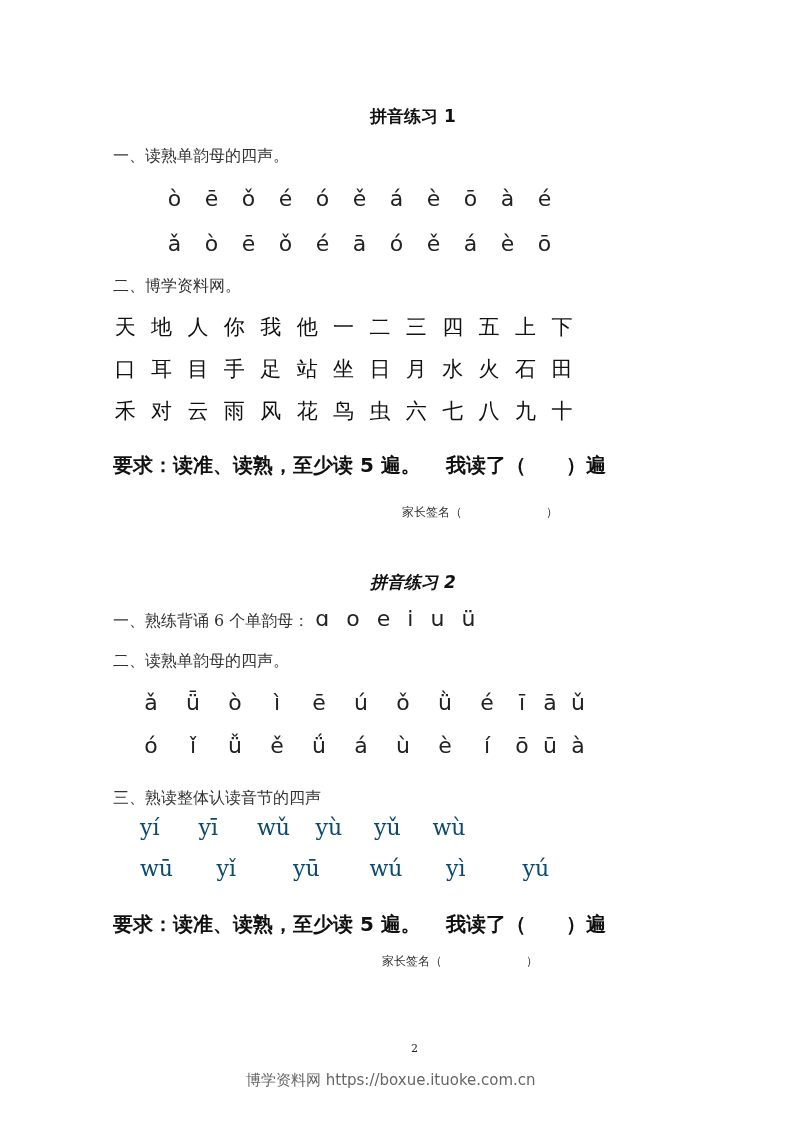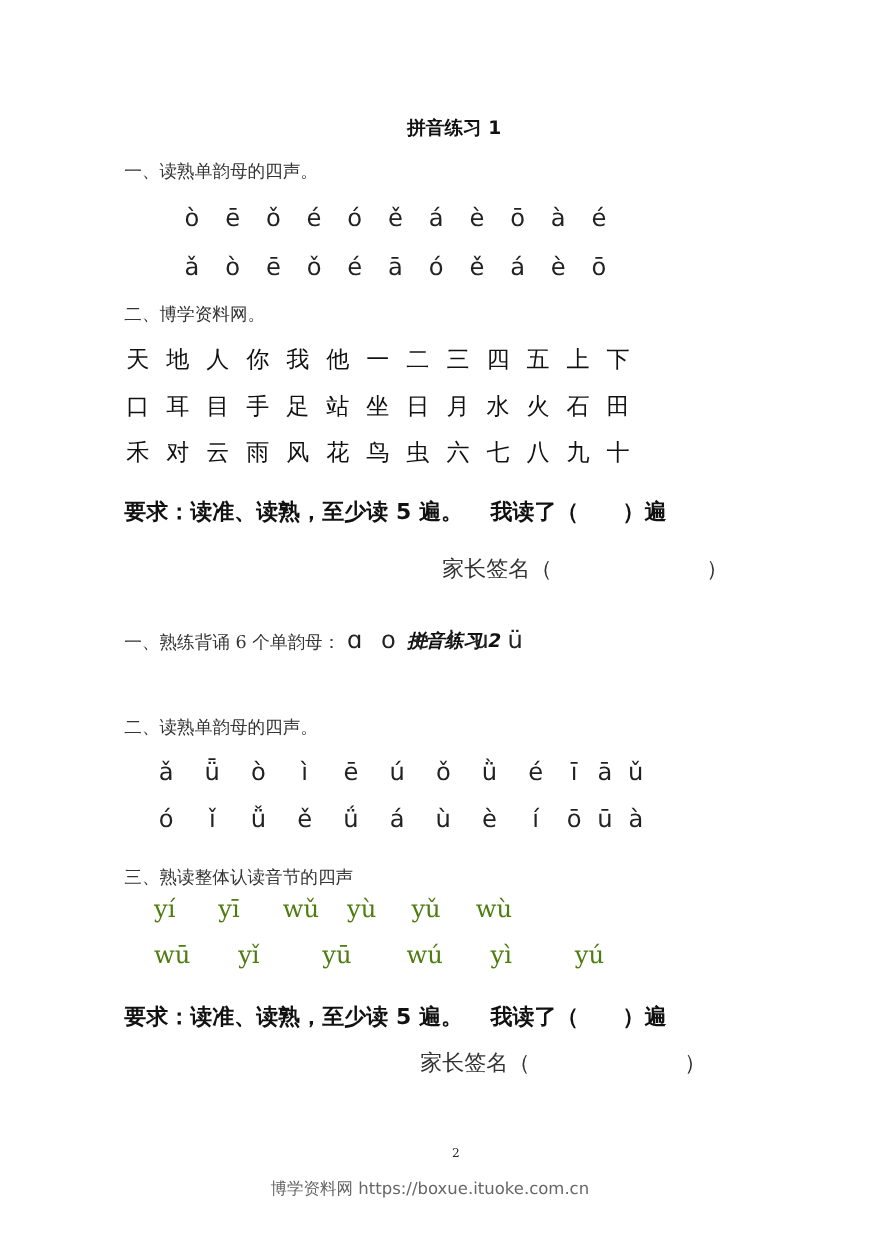--- a/index.html
+++ b/index.html
@@ -18,24 +18,24 @@
     font-size: 16px; color: #333;
   }
   .pyrow { display: flex; font-family: "DejaVu Sans", "Liberation Sans", sans-serif; font-size: 22px; color: #222; }
   .pyrow span { display: inline-block; text-align: center; }
   .hanrow { display: flex; font-family: "DejaVu Serif", "Liberation Serif", serif; font-size: 21px; color: #111; }
   .hanrow span { display: inline-block; width: 36.4px; text-align: center; }
   .req {
     font-family: "DejaVu Sans", "Liberation Sans", sans-serif;
     font-weight: bold; font-size: 20px; color: #111;
   }
-  .sign { font-family: "DejaVu Serif", "Liberation Serif", serif; font-size: 20px; color: #333; }
+  .sign { font-family: "DejaVu Serif", "Liberation Serif", serif; font-size: 12px; color: #333; }
   .vowels { font-family: "DejaVu Sans", "Liberation Sans", sans-serif; font-size: 22px; color: #222; letter-spacing: 0; }
   .vowels span { display: inline-block; margin-right: 10px; }
-  .syl { display: flex; font-family: "DejaVu Serif", "Liberation Serif", serif; font-size: 22px; color: #4d7c0f; }
+  .syl { display: flex; font-family: "DejaVu Serif", "Liberation Serif", serif; font-size: 22px; color: #0c4a6e; }
   .syl span { display: inline-block; width: 58.5px; }
   .pagenum { font-family: "DejaVu Serif", "Liberation Serif", serif; font-size: 11px; color: #222; }
   .footer { font-family: "DejaVu Sans", "Liberation Sans", sans-serif; font-size: 15px; color: #666; }
 </style>
 </head>
 <body>
 
 <div class="abs title" style="left:370px; top:105px;text-align:center;">拼音练习 1</div>
 
 <div class="abs section" style="left:113px; top:146px;">一、读熟单韵母的四声。</div>
@@ -117,21 +117,21 @@
   <span>九</span>
   <span>十</span>
 </div>
 
 <div class="abs req" style="left:113px; top:452px;">要求：读准、读熟，至少读 5 遍。</div>
 <div class="abs req" style="left:446px; top:452px;">我读了（　　）遍</div>
 <div class="abs sign" style="left:402px; top:504px;">家长签名（　　　　　　　）</div>
 
 <div class="abs title" style="left:370px; top:571px;font-style:italic;">拼音练习 2</div>
 
-<div class="abs" style="left:113px; top:570px; display:flex; align-items:baseline;justify-content:flex-end;">
+<div class="abs" style="left:113px; top:606px; display:flex; align-items:baseline;justify-content:flex-end;">
   <span class="section">一、熟练背诵 6 个单韵母：</span>
   <span class="vowels" style="margin-left:6px;">
     <span>ɑ</span>
     <span>o</span>
     <span>e</span>
     <span>i</span>
     <span>u</span>
     <span>ü</span>
   </span>
 </div>

